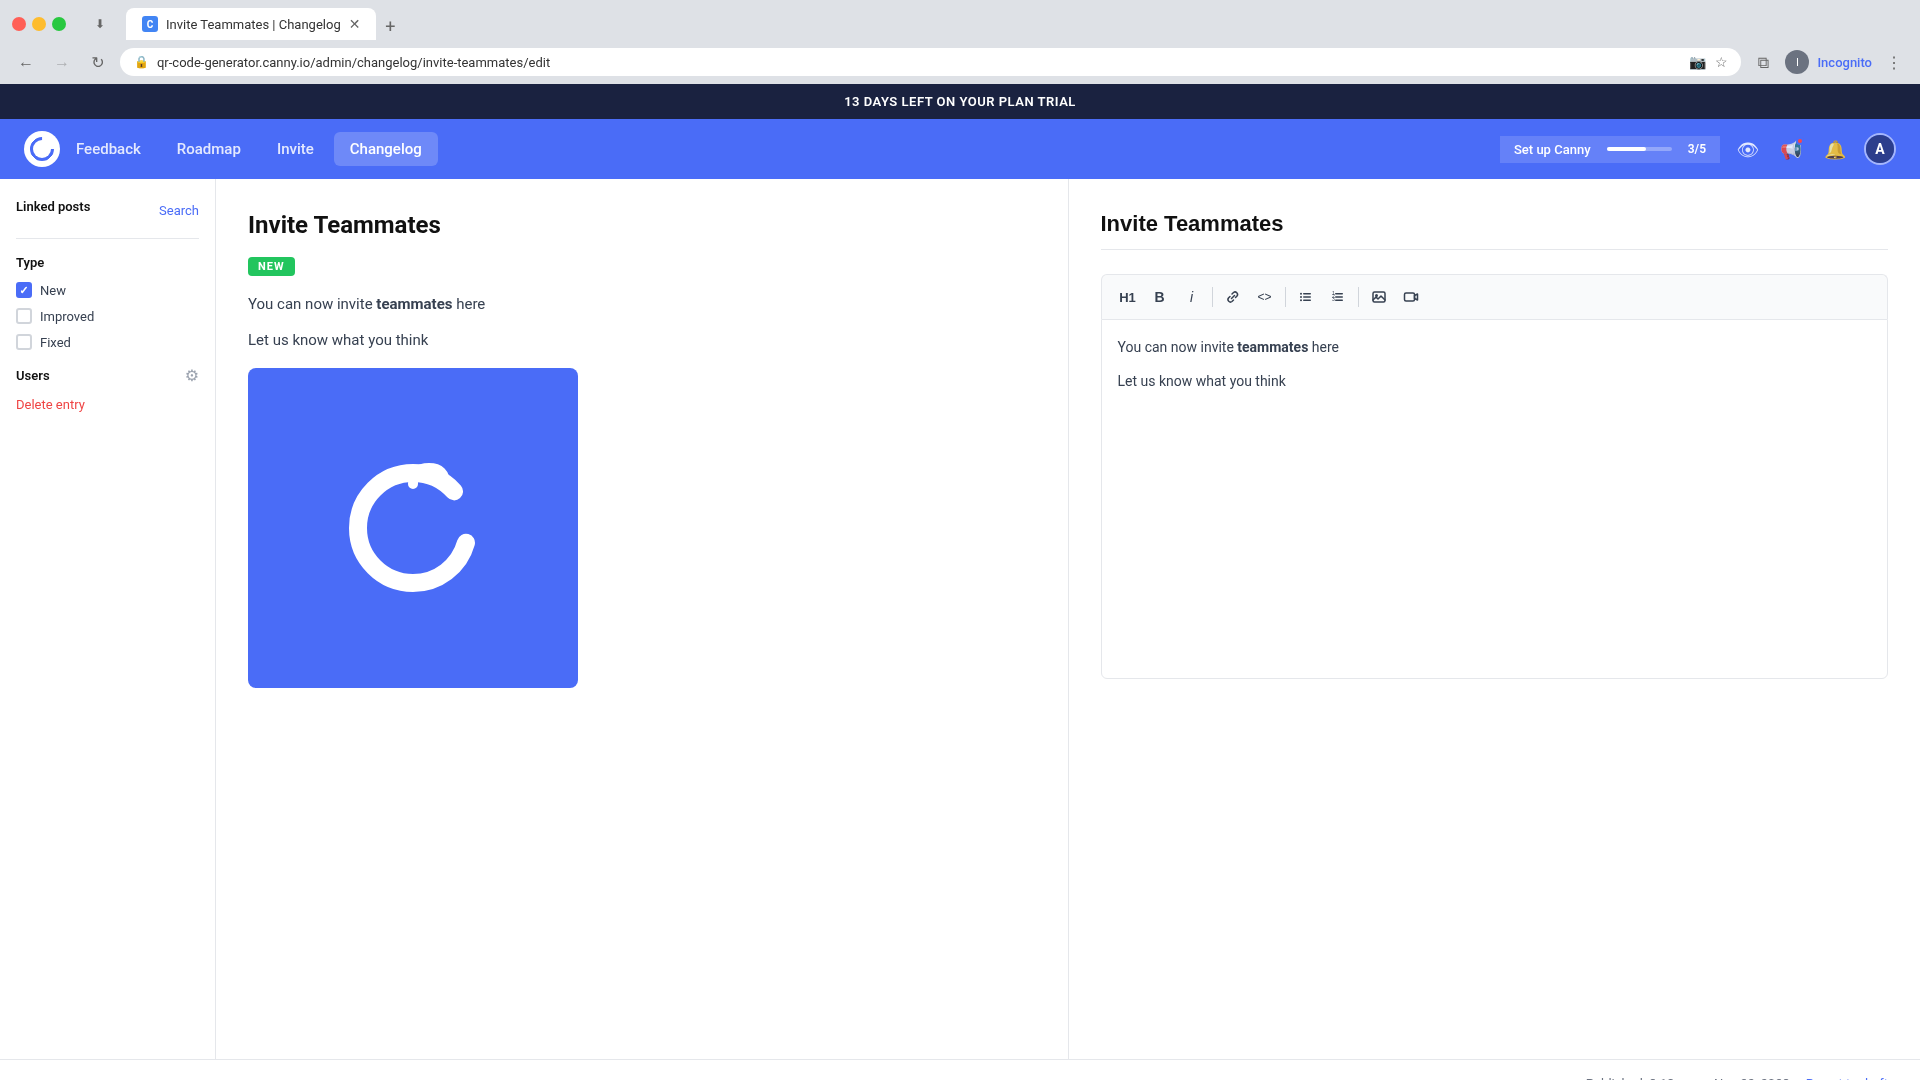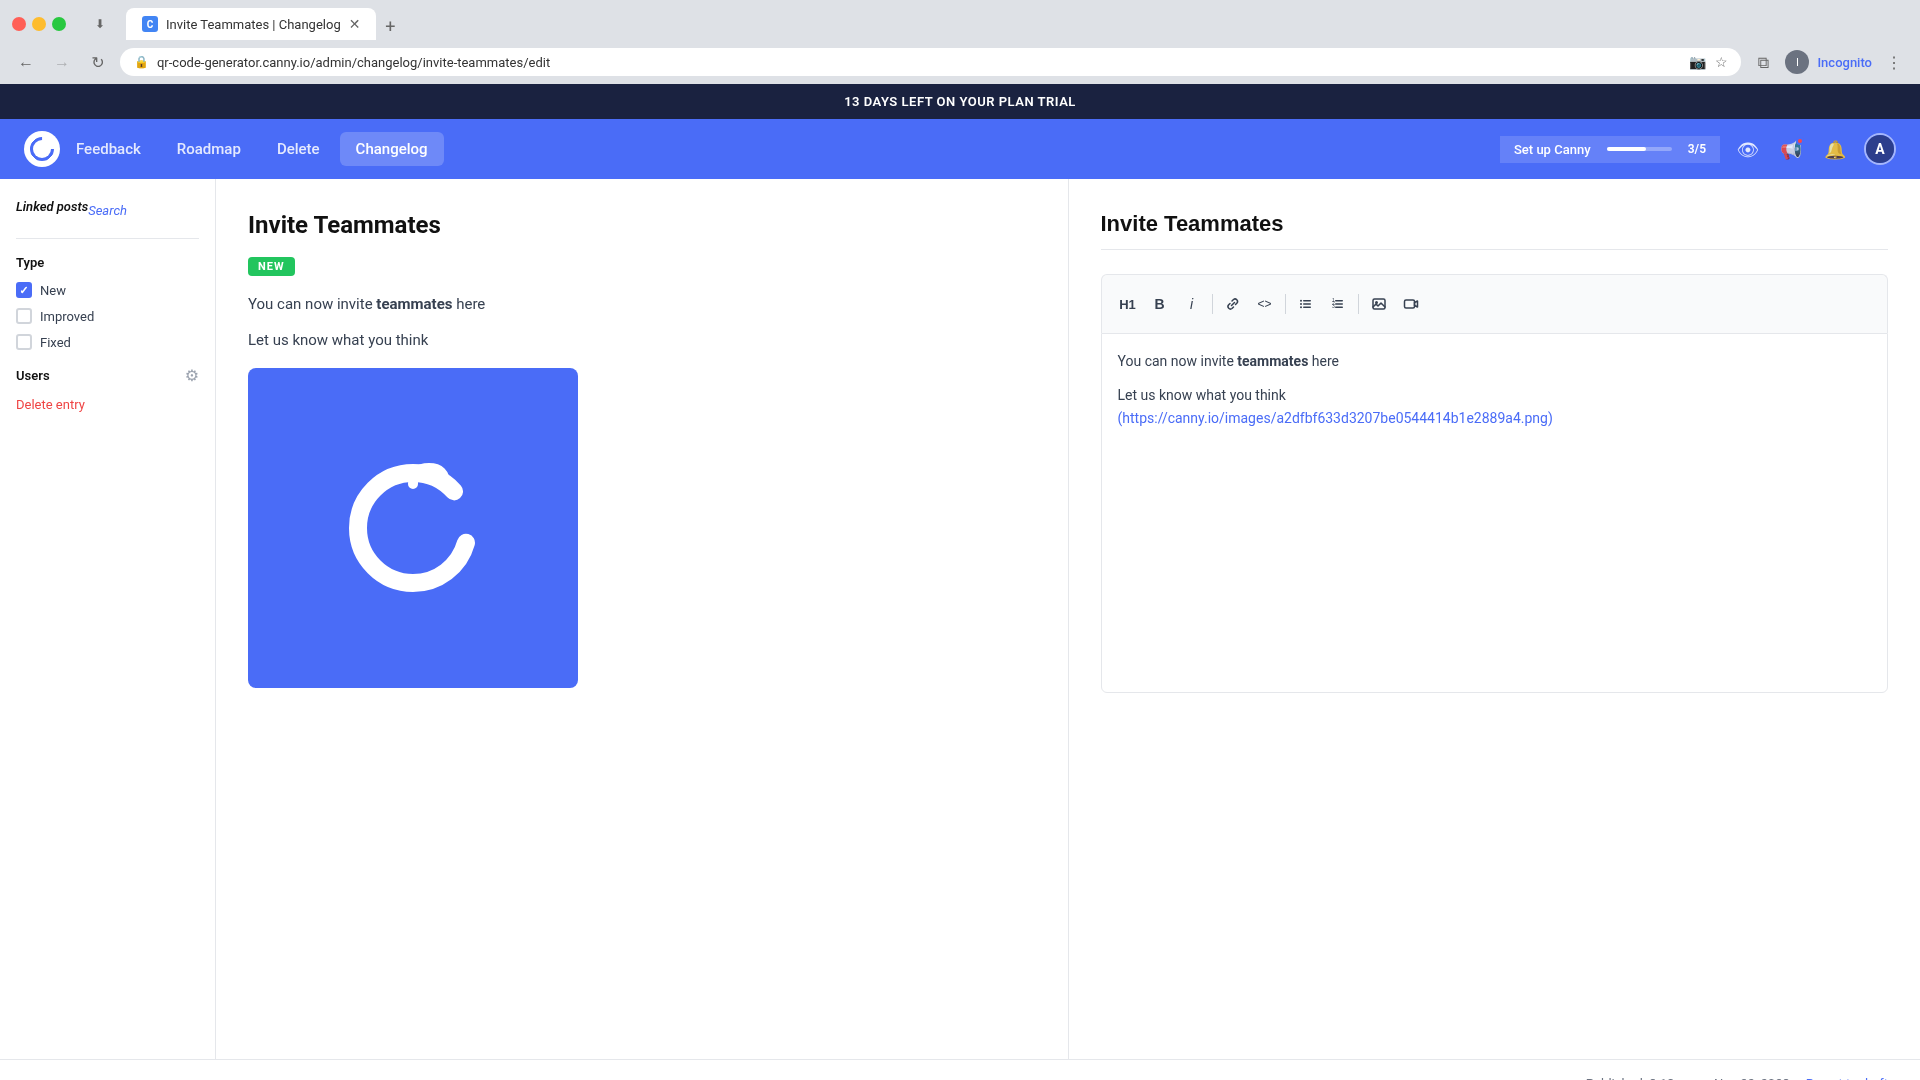--- a/index.html
+++ b/index.html
@@ -71,21 +71,21 @@
 
     
     .entry-title { font-size: 24px; font-weight: 700; color: #111; margin-bottom: 16px; }
     .new-badge { display: inline-block; background: #22c55e; color: white; font-size: 11px; font-weight: 700; padding: 3px 10px; border-radius: 4px; letter-spacing: 1px; margin-bottom: 16px; }
     .entry-body { font-size: 15px; color: #374151; line-height: 1.6; margin-bottom: 12px; }
     .entry-body strong { font-weight: 700; }
     .entry-img { width: 330px; height: 320px; background: #4a6cf7; border-radius: 8px; display: flex; align-items: center; justify-content: center; margin-top: 16px; }
 
     
     .edit-title-input { font-size: 22px; font-weight: 700; color: #111; border: none; outline: none; width: 100%; margin-bottom: 24px; border-bottom: 1px solid #e5e7eb; padding-bottom: 12px; }
-    .editor-toolbar { display: flex; align-items: center; gap: 4px; padding: 15px 12px; border: 1px solid #e5e7eb; border-bottom: none; border-radius: 6px 6px 0 0; background: #f9fafb; flex-wrap: wrap; }
+    .editor-toolbar { display: flex; align-items: center; gap: 4px; padding: 8px 12px; border: 1px solid #e5e7eb; border-bottom: none; border-radius: 6px 6px 0 0; background: #f9fafb; flex-wrap: wrap; }
     .toolbar-btn { width: 28px; height: 28px; display: flex; align-items: center; justify-content: center; border: none; background: none; cursor: pointer; color: #374151; font-size: 14px; border-radius: 4px; }
     .toolbar-sep { width: 1px; height: 20px; background: #d1d5db; margin: 0 2px; }
     .editor-content { border: 1px solid #e5e7eb; border-radius: 0 0 6px 6px; padding: 16px; min-height: 360px; font-size: 14px; color: #374151; line-height: 1.6; }
 
     
     .edit-footer { border-top: 1px solid #e5e7eb; padding: 16px 32px; display: flex; align-items: center; justify-content: flex-end; gap: 16px; background: white; font-size: 13px; color: #6b7280; }
     .revert-link { color: #4a6cf7; cursor: pointer; text-decoration: none; }
     .logo-nav { width: 36px; height: 36px; background: white; border-radius: 50%; display: flex; align-items: center; justify-content: center; flex-shrink: 0; }
     .logo-nav-inner { width: 24px; height: 24px; border: 3px solid #4a6cf7; border-radius: 50%; border-right-color: transparent; transform: rotate(-45deg); }
   </style>
@@ -138,21 +138,21 @@
   <span>13 DAYS LEFT ON YOUR PLAN TRIAL</span>
 </div>
 
 <div class="app-nav">
   <div class="logo-nav">
     <div class="logo-nav-inner"></div>
   </div>
   <nav class="nav-links">
     <a class="nav-link">Feedback</a>
     <a class="nav-link">Roadmap</a>
-    <a class="nav-link">Delete</a>
+    <a class="nav-link">Invite</a>
     <a class="nav-link active">Changelog</a>
   </nav>
   <div class="nav-right">
     <div class="setup-bar">
       <span class="setup-text">Set up Canny</span>
       <div class="setup-progress">
         <div class="setup-fill"></div>
       </div>
       <span class="setup-count">3/5</span>
     </div>
@@ -164,21 +164,21 @@
     <div class="nav-icon-btn">🔔</div>
     <div class="avatar-btn">
       <div class="avatar-circle">A</div>
     </div>
   </div>
 </div>
 
 <div class="main-layout">
 
   <div class="sidebar">
-    <div style="display: flex; align-items: center; margin-bottom: 16px; font-style: italic;">
+    <div style="display: flex; justify-content: space-between; align-items: center; margin-bottom: 16px;">
       <span class="sidebar-section-title">Linked posts</span>
       <a class="sidebar-search-link">Search</a>
     </div>
 
     <div class="sidebar-divider"></div>
 
     <div class="type-label" style="margin-bottom: 12px;">Type</div>
 
     <div class="checkbox-item">
       <div class="checkbox checked">
@@ -275,21 +275,20 @@
           <svg width="16" height="16" viewBox="0 0 16 16" fill="none">
               <rect x="1.5" y="4" width="10" height="8" rx="1.5" stroke="#374151" stroke-width="1.5"></rect>
               <path d="M11.5 6.5L14.5 5v6l-3-1.5V6.5z" stroke="#374151" stroke-width="1.5" stroke-linejoin="round"></path>
             </svg>
         </button>
       </div>
 
       <div class="editor-content">
         <p>You can now invite <strong>teammates</strong> here</p>
         <p style="margin-top: 12px;">Let us know what you think</p>
-        <p style="color: #4a6cf7; word-break: break-all;">(https://canny.io/images/a2dfbf633d3207be0544414b1e2889a4.png)</p>
       </div>
     </div>
   </div>
 </div>
 
 <div class="edit-footer">
   <span>Published: 3:18pm on Nov 22, 2023</span>
   <a class="revert-link">Revert to draft</a>
 </div>
 

